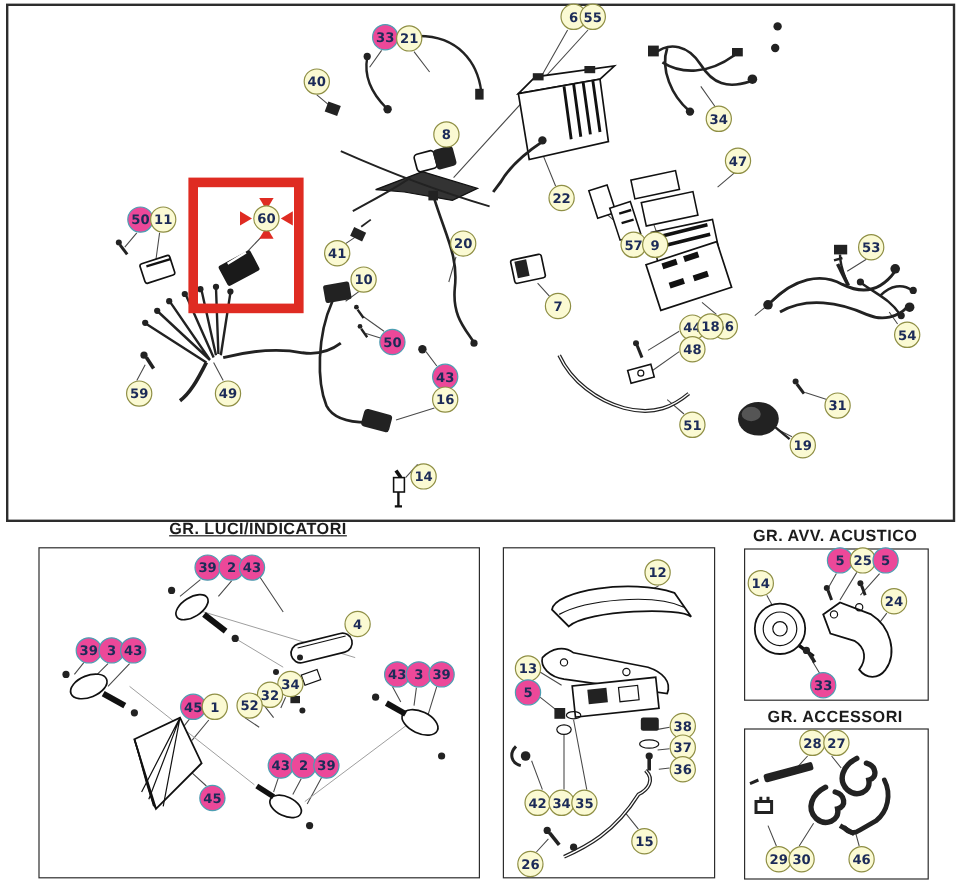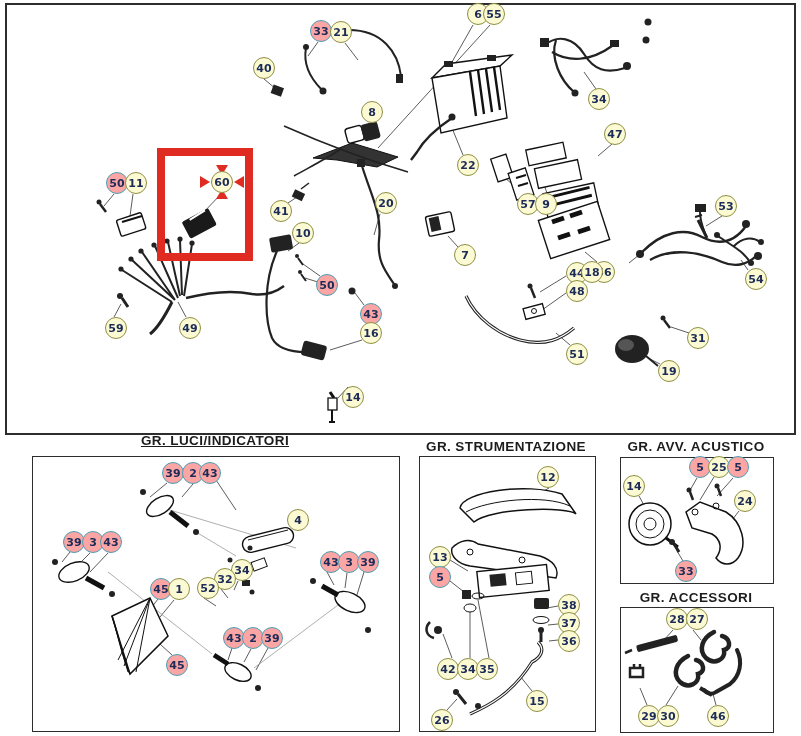--- a/index.html
+++ b/index.html
@@ -6,21 +6,21 @@
   #stage{position:relative;width:801px;height:736px;background:#fff;overflow:hidden;
          font-family:"Liberation Sans",sans-serif;}
   .frame{position:absolute;border:2px solid #2d2d2d;background:transparent;}
   .box{position:absolute;border:1.6px solid #2d2d2d;background:transparent;}
   .sec-title{position:absolute;transform:translateX(-50%);font:bold 13.5px "Liberation Sans",sans-serif;
              color:#1c1c1c;letter-spacing:.4px;white-space:nowrap;}
   .co{position:absolute;width:22px;height:22px;border-radius:50%;box-sizing:border-box;
       display:flex;align-items:center;justify-content:center;
       font:bold 11px "DejaVu Sans",sans-serif;color:#1c2b58;z-index:6;}
   .co.y{background:#fbfad3;border:1.4px solid #8f8f45;}
-  .co.b{background:#fca5a5;border:1.4px solid #4d9fb3;}
+  .co.b{background:#ec4899;border:1.4px solid #4d9fb3;}
   .hl{position:absolute;left:157px;top:148px;width:80px;height:97px;border:8px solid #df2b22;z-index:4;}
   #art{position:absolute;left:0;top:0;z-index:2;}
   .watermark{position:absolute;left:245px;top:295px;z-index:1;
              font:bold italic 74px "DejaVu Sans",sans-serif;line-height:.82;
              color:rgba(170,170,170,0.32);letter-spacing:10px;}
   .watermark .l2{display:block;margin-left:78px;}
 </style>
 </head>
 <body>
 
@@ -347,21 +347,20 @@
     </g>
   </svg>
 
   <div class="frame" style="left:5px;top:3px;width:787px;height:428px;"></div>
   <div class="box" style="left:32px;top:456px;width:366px;height:274px;"></div>
   <div class="box" style="left:419px;top:456px;width:175px;height:274px;"></div>
   <div class="box" style="left:620px;top:457px;width:152px;height:125px;"></div>
   <div class="box" style="left:620px;top:607px;width:152px;height:124px;"></div>
 
   <div class="sec-title" style="left:215px;top:433px;text-decoration:underline;">GR. LUCI/INDICATORI</div>
-  <div class="sec-title" style="left:506px;top:439px;">GR. STRUMENTAZIONE</div>
   <div class="sec-title" style="left:696px;top:439px;">GR. AVV. ACUSTICO</div>
   <div class="sec-title" style="left:696px;top:590px;">GR. ACCESSORI</div>
 
   <div class="hl"></div>
 
   <div class="co b" style="left:310px;top:20px">33</div>
   <div class="co y" style="left:330px;top:21px">21</div>
   <div class="co y" style="left:467px;top:3px">6</div>
   <div class="co y" style="left:483px;top:3px">55</div>
   <div class="co y" style="left:253px;top:57px">40</div>

